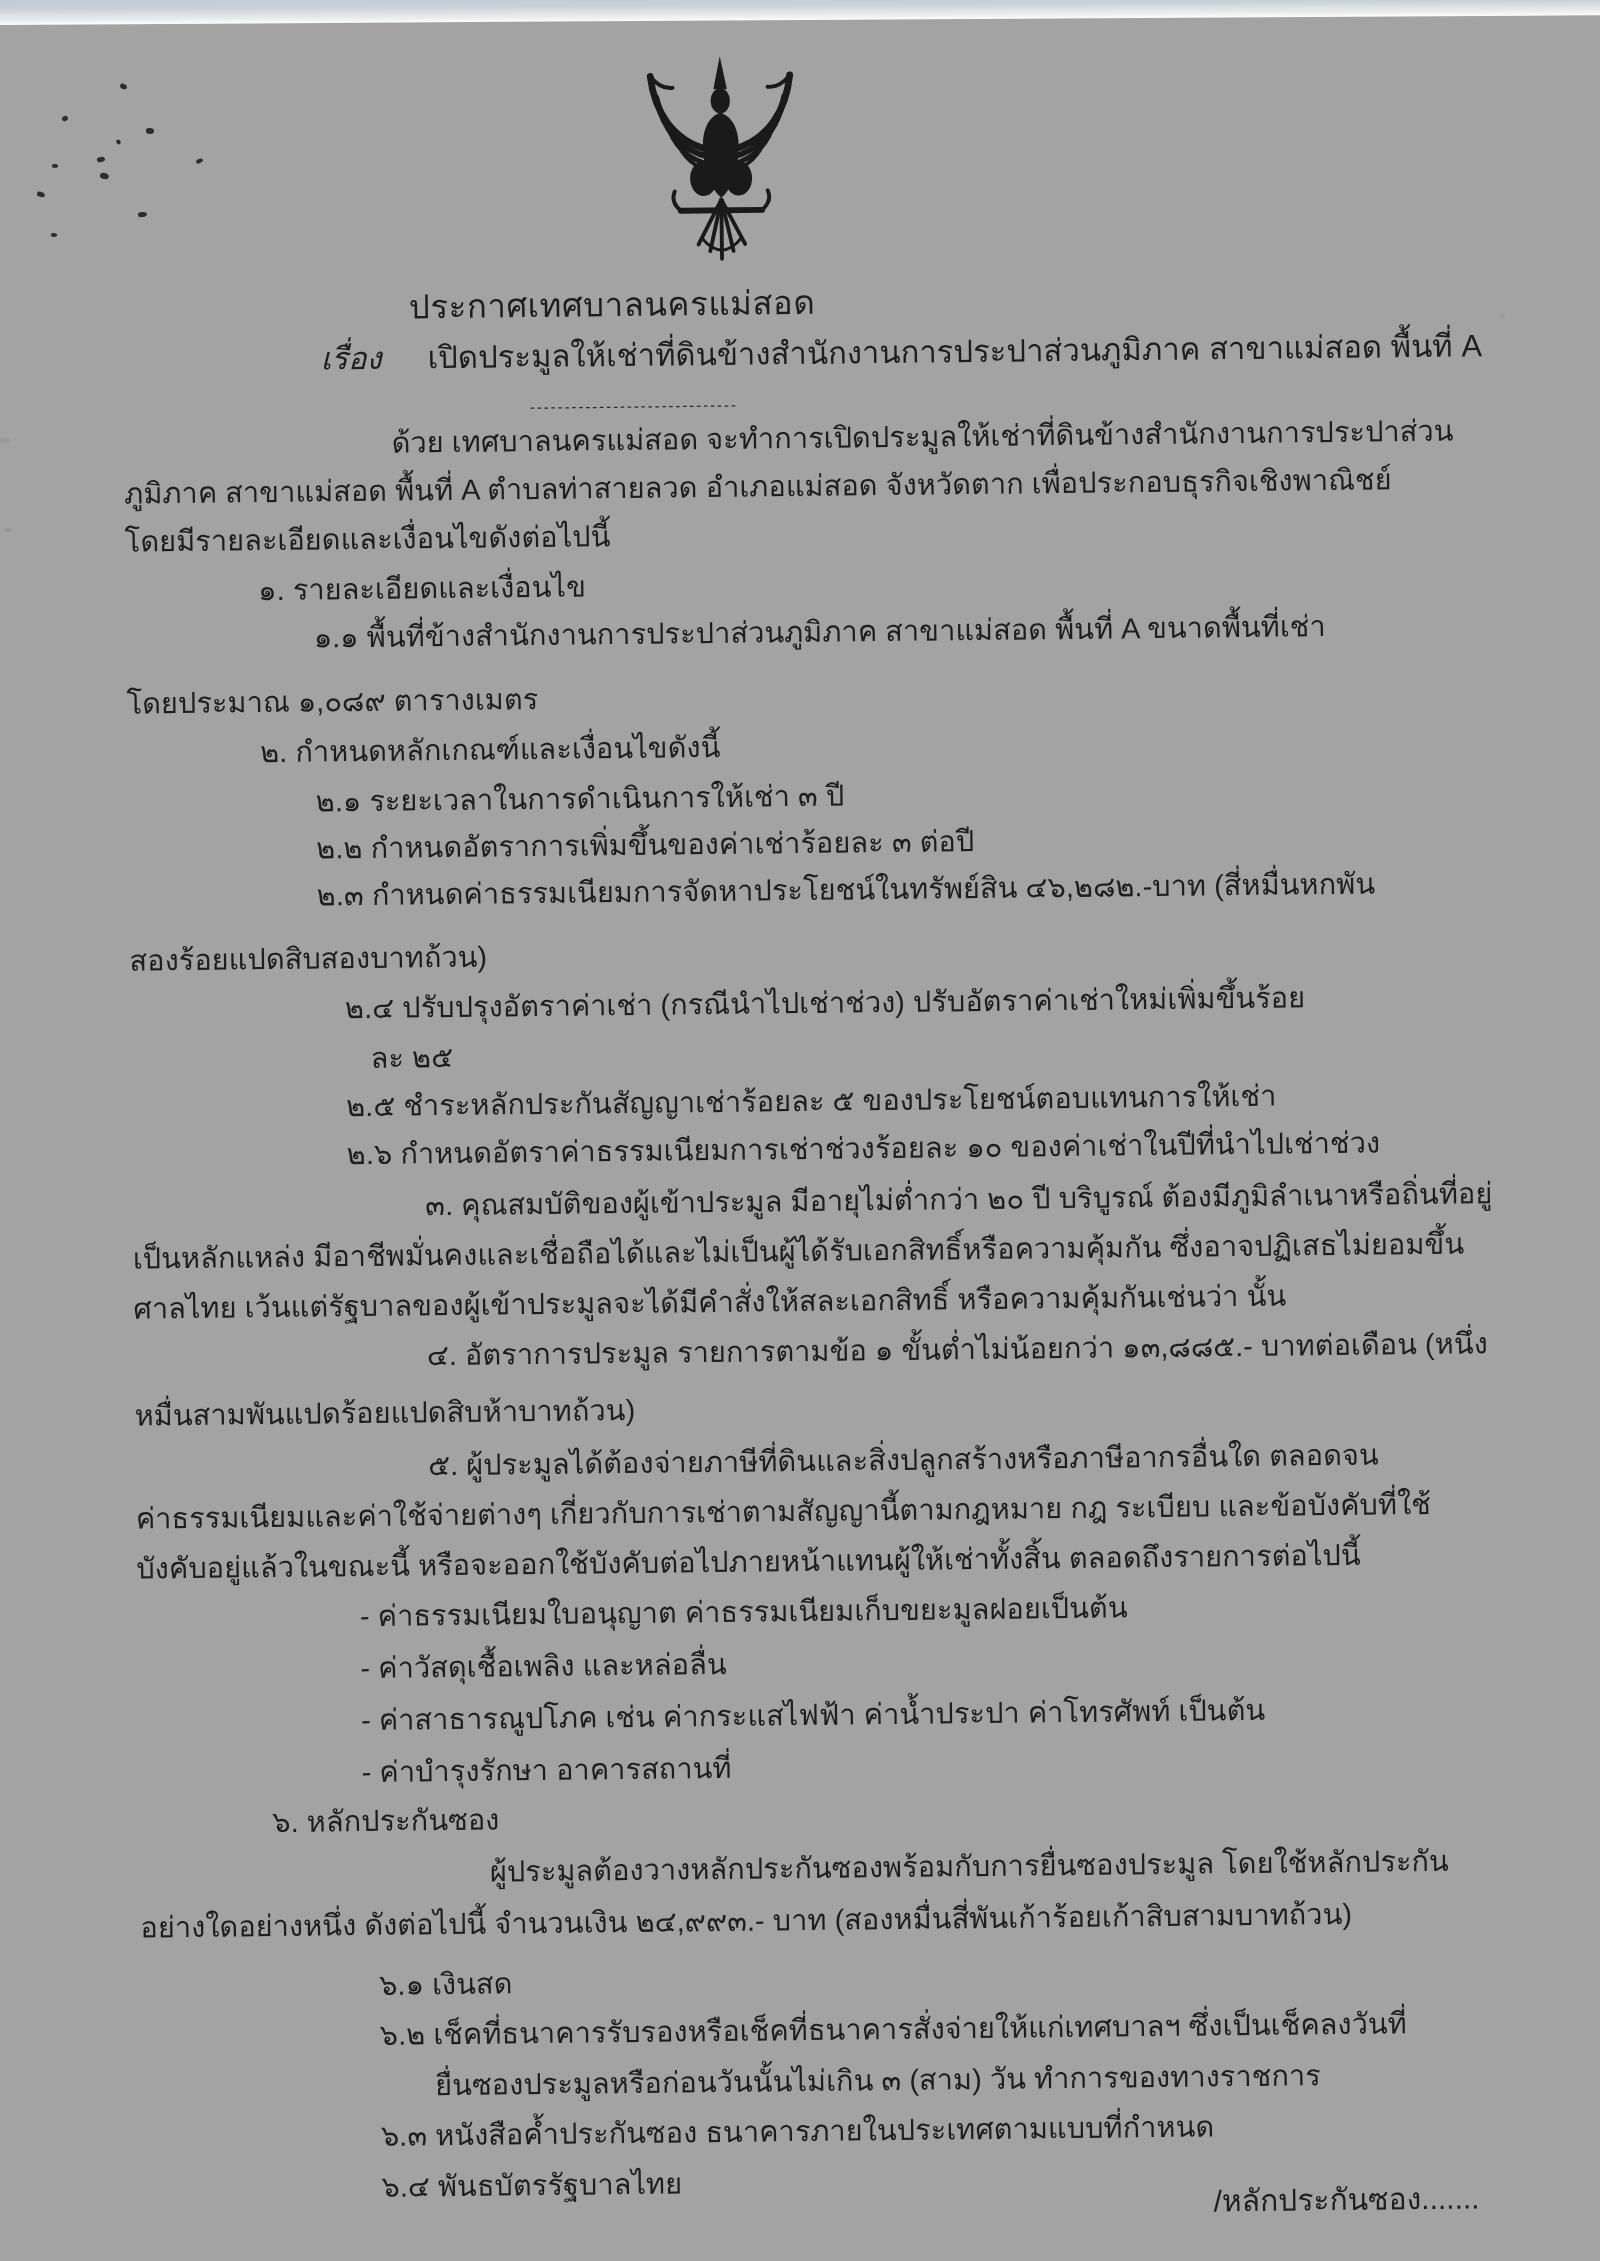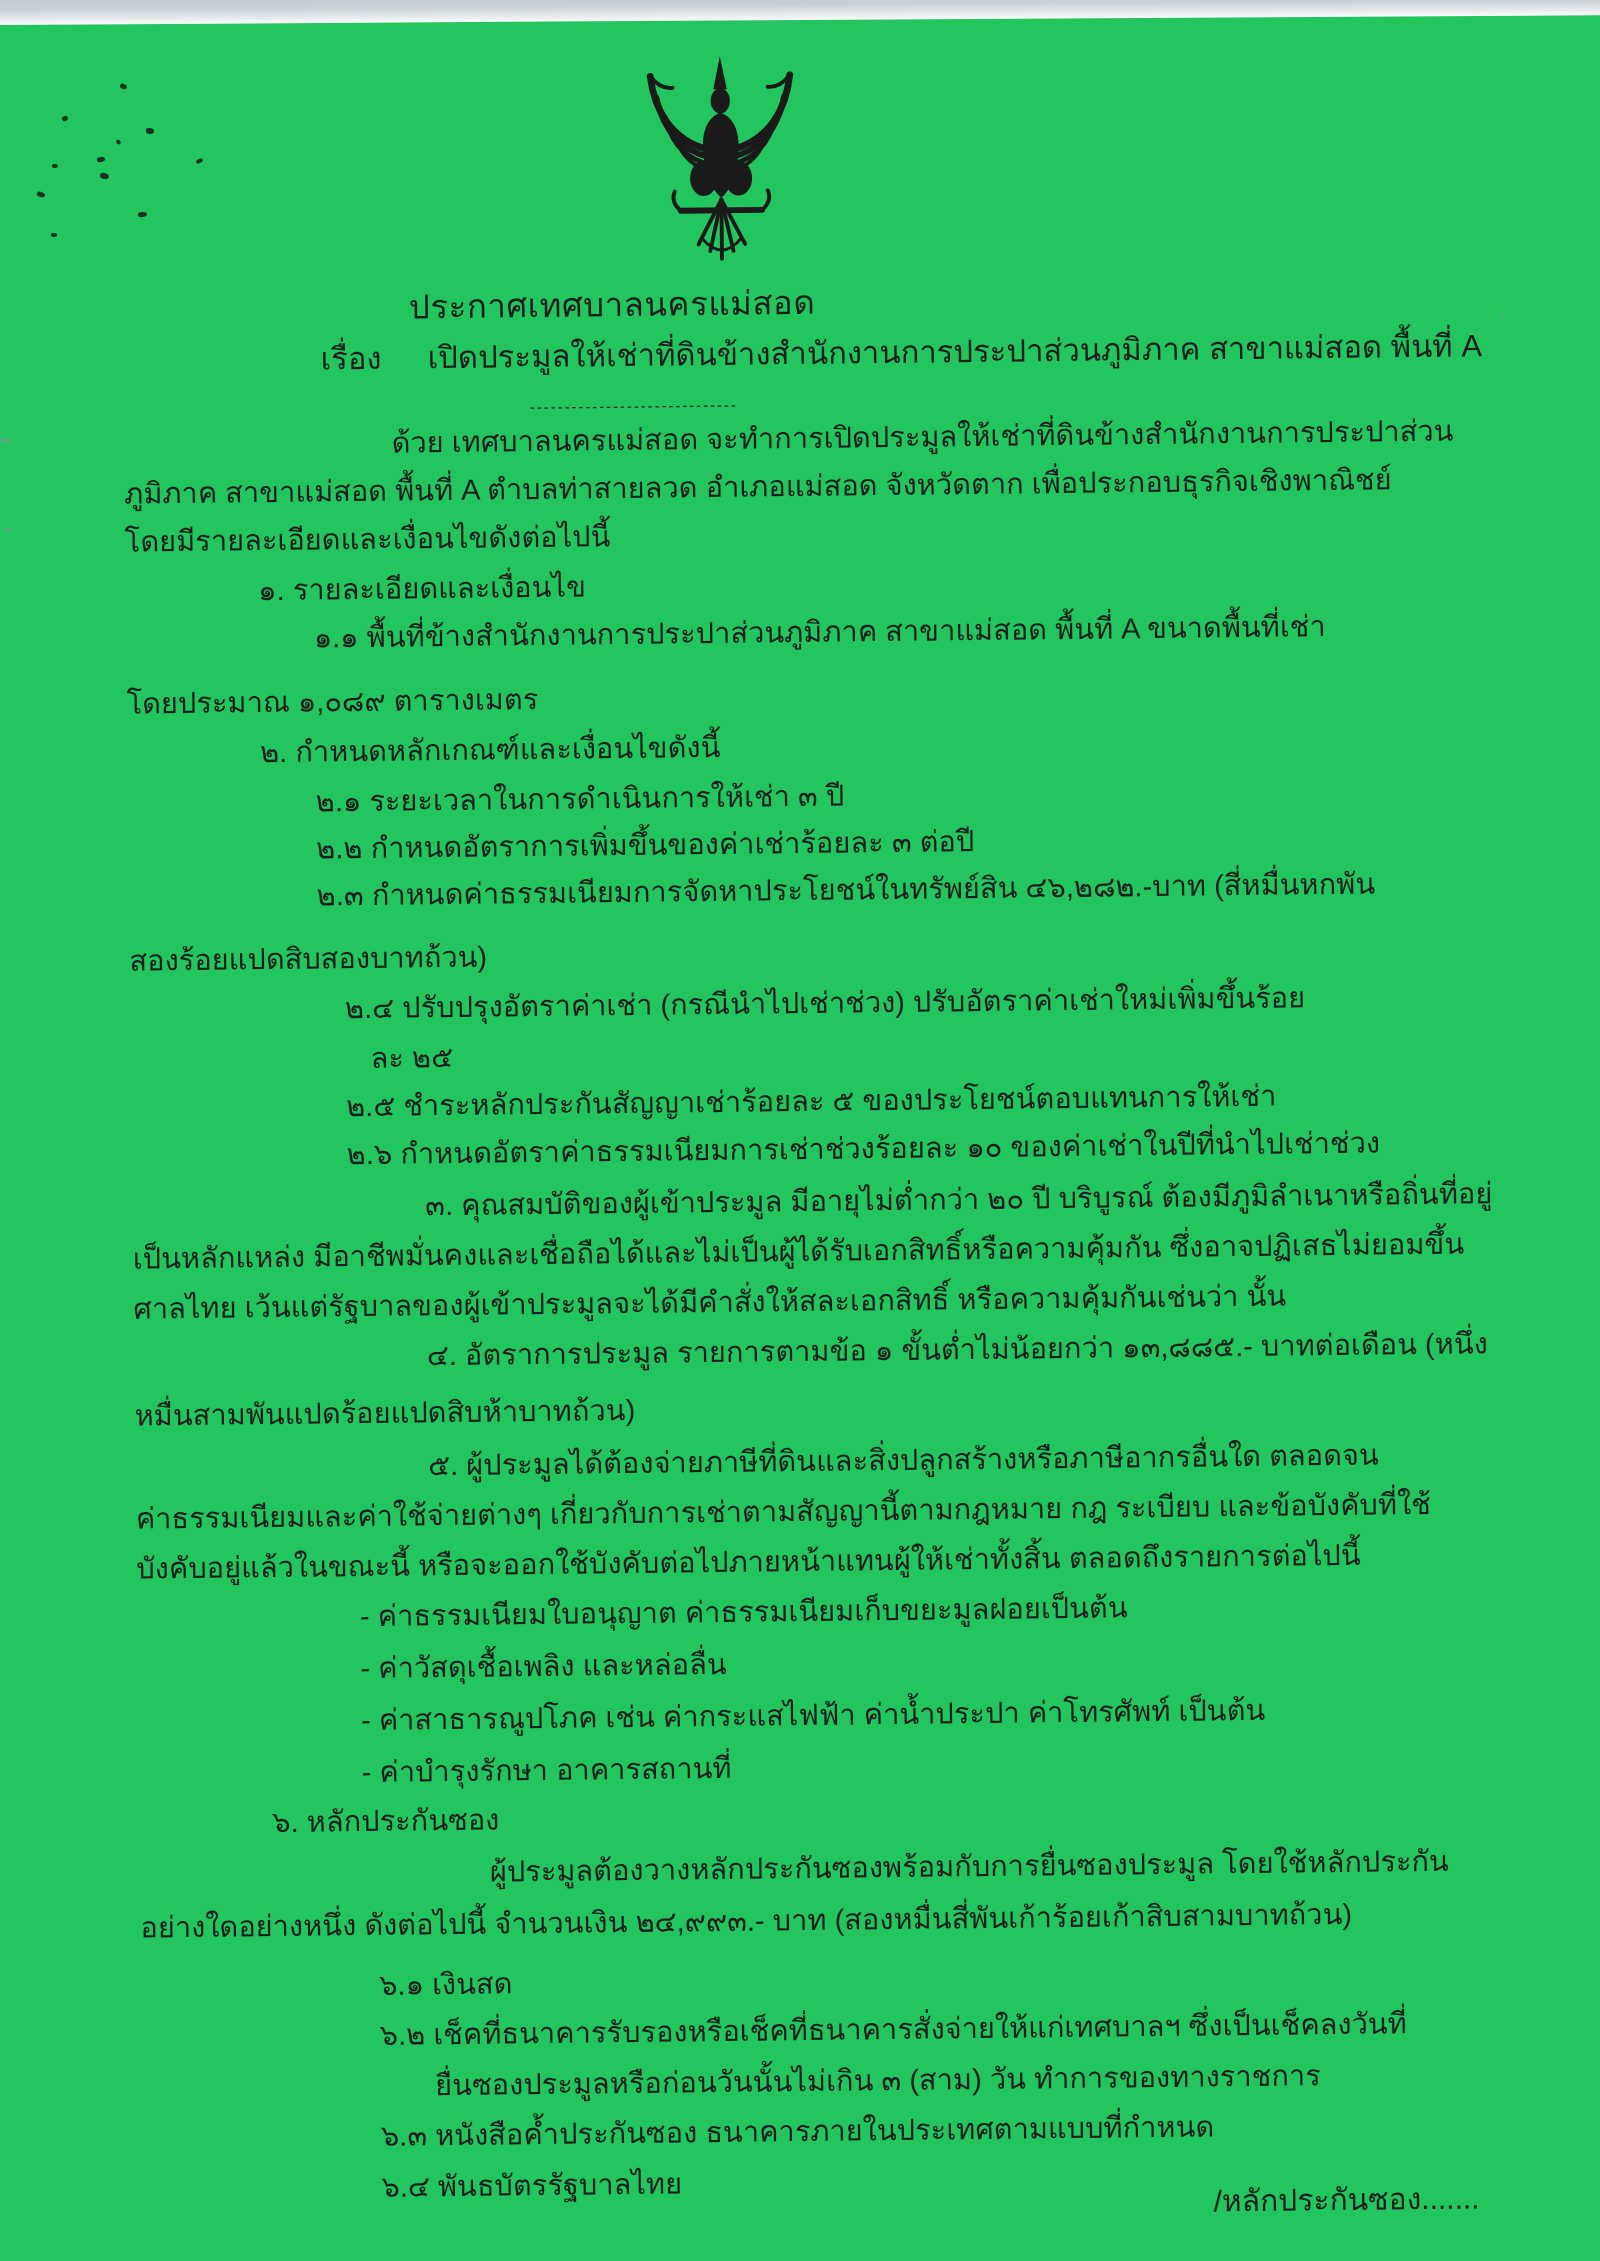--- a/index.html
+++ b/index.html
@@ -5,21 +5,21 @@
   html,body{margin:0;padding:0;}
   body{
     width:1600px;height:2261px;
     background:#f4f4f2;
     font-family:"Liberation Sans",sans-serif;
     overflow:hidden;
   }
   #page{
     position:relative;
     width:1600px;height:2261px;
-    background:#22c55e;
+    background:#a3a3a3;
     overflow:hidden;
   }
   
   #scan-band{
     position:absolute;left:-10px;top:-14px;width:1640px;height:34px;
     background:linear-gradient(180deg,#b9c3cb 0%,#c9d2d8 55%,#eef0f1 90%,#fcfcfb 100%);
     transform:rotate(-0.35deg);
   }
   #sheet{
     position:absolute;left:0;top:0;width:1600px;height:2261px;
@@ -32,21 +32,21 @@
     font-size:29px;
     line-height:1.25;
     white-space:nowrap;
     color:#1e1e1e;
   }
   #doc-title{
     position:absolute;left:122px;top:276px;width:980px;
     text-align:center;font-size:33px;letter-spacing:0.5px;
   }
   #subject-row{position:absolute;left:320px;top:328px;font-size:31px;white-space:nowrap;}
-  #subject-label{display:inline-block;}
+  #subject-label{display:inline-block;font-style:italic;}
   #subject-text{display:inline-block;margin-left:46px;}
   #divider{
     position:absolute;left:527px;top:396px;
     font-family:"DejaVu Sans Mono",monospace;
     font-size:14px;letter-spacing:-1.5px;color:#2a2a2a;
   }
   #footer-note{
     position:absolute;left:1192px;top:2182px;font-size:30px;white-space:nowrap;
   }
   .speck{position:absolute;background:#1c1c1c;border-radius:40% 60% 50% 50%;opacity:.88;}

